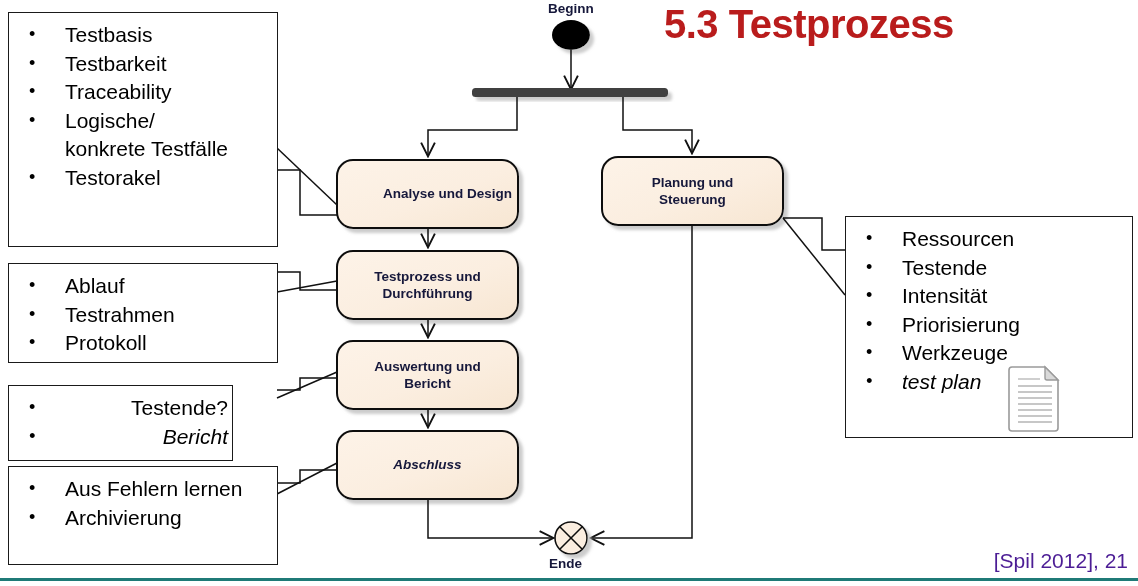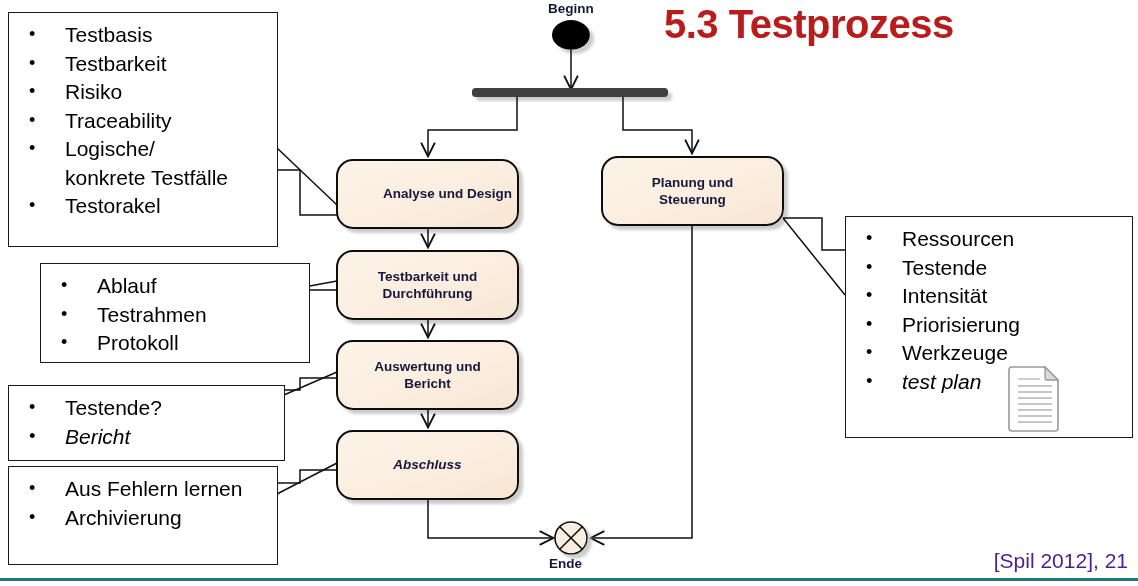--- a/index.html
+++ b/index.html
@@ -202,52 +202,51 @@
     <path d="M 845,250 L 822,250 L 822,218 L 783,218" fill="none" stroke="#111111" stroke-width="1.5"></path>
     <line x1="845" y1="295" x2="783" y2="218" stroke="#111111" stroke-width="1.5"></line>
   </svg>
 
   <div class="node-caption" style="left:548px; top:1px;">Beginn</div>
 
   <div class="node-caption" style="left:549px; top:556px;">Ende</div>
 
   <div class="activity-label" style="left:337px; top:185px; width:181px;padding-left:20px;">Analyse und Design</div>
 
-  <div class="activity-label" style="left:337px; top:268px; width:181px;">Testbarkeit und
+  <div class="activity-label" style="left:337px; top:268px; width:181px;">Testprozess und
 Durchführung</div>
 
   <div class="activity-label" style="left:337px; top:358px; width:181px;">Auswertung und
 Bericht</div>
 
   <div class="activity-label" style="left:337px; top:456px; width:181px;font-style:italic;">Abschluss</div>
 
   <div class="activity-label" style="left:602px; top:174px; width:181px;">Planung und
 Steuerung</div>
 
   <div class="note-box" id="note-1" style="left:8px; top:12px; width:270px; height:235px;">
     <ul class="note-list">
         <li>Testbasis</li>
         <li>Testbarkeit</li>
-        <li>Risiko</li>
         <li>Traceability</li>
         <li>Logische/</li>
         <li class="cont">konkrete Testfälle</li>
         <li>Testorakel</li>
       </ul>
   </div>
 
-  <div class="note-box" id="note-2" style="left:8px; top:263px; width:270px; height:100px;margin-left:32px;">
+  <div class="note-box" id="note-2" style="left:8px; top:263px; width:270px; height:100px;">
     <ul class="note-list">
         <li>Ablauf</li>
         <li>Testrahmen</li>
         <li>Protokoll</li>
       </ul>
   </div>
 
-  <div class="note-box" id="note-3" style="left:8px; top:385px; width:277px; height:76px;">
+  <div class="note-box" id="note-3" style="left:8px; top:385px; width:225px; height:76px;text-align:right;">
     <ul class="note-list">
         <li>Testende?</li>
         <li class="italic">Bericht</li>
       </ul>
   </div>
 
   <div class="note-box" id="note-4" style="left:8px; top:466px; width:270px; height:99px;">
     <ul class="note-list">
         <li>Aus Fehlern lernen</li>
         <li>Archivierung</li>

